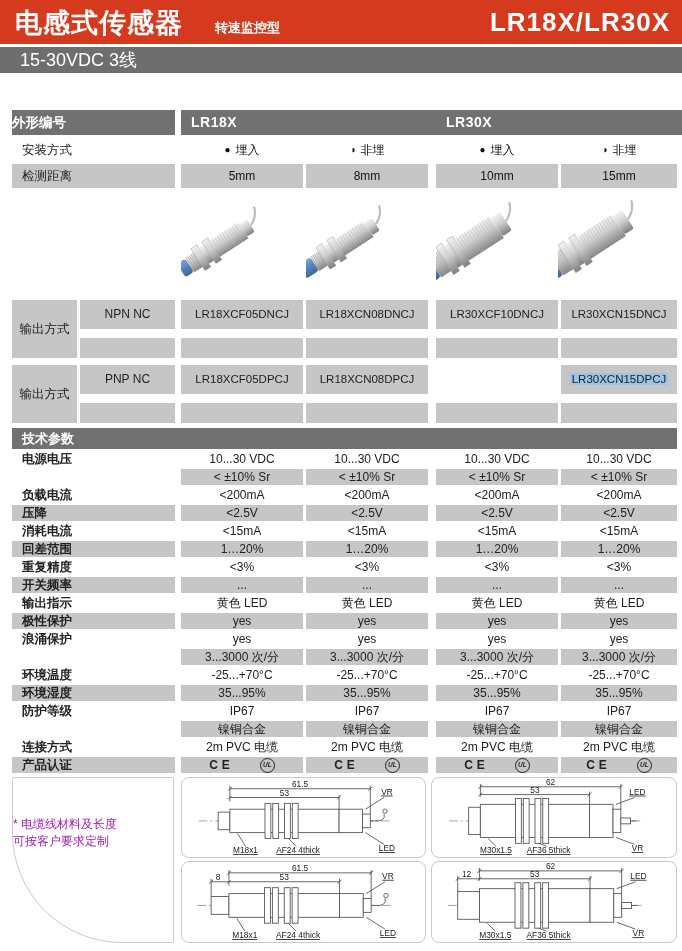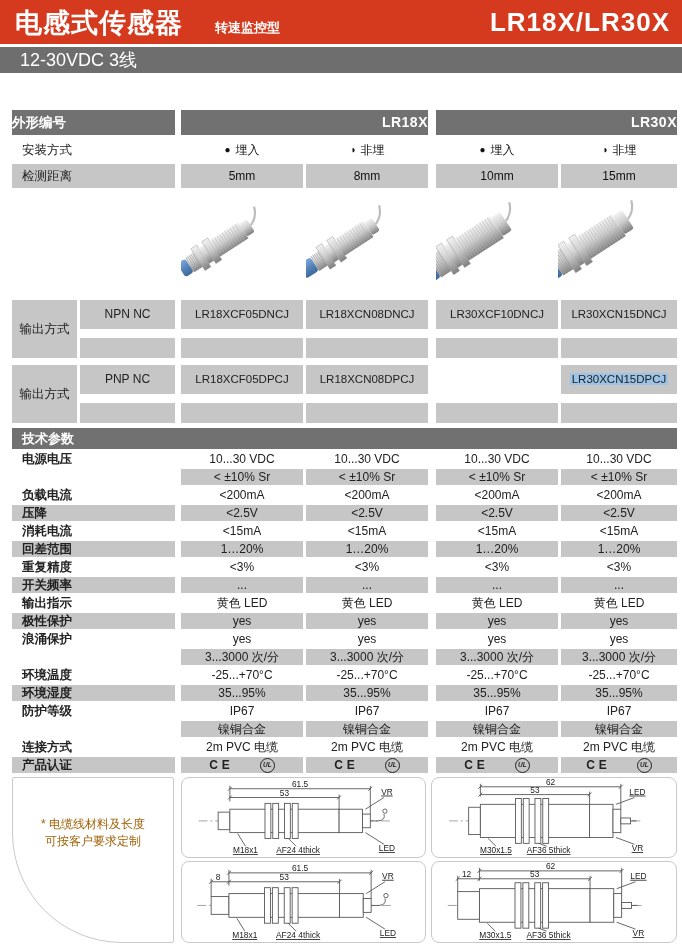--- a/index.html
+++ b/index.html
@@ -17,21 +17,21 @@
   .cL{left:12px;width:163px;}
   .c1{left:181px;width:122px;}
   .c2{left:306px;width:122px;}
   .c3{left:436px;width:122px;}
   .c4{left:561px;width:116px;}
   .gray{background:#c6c6c6;}
   .dkhead{background:#717171;color:#fff;font-weight:bold;}
   
   .throw{position:absolute;top:110px;left:0;width:682px;height:25px;}
   .throw .shape{height:25px;line-height:25px;font-size:13.5px;}
-  .grp{position:absolute;height:25px;line-height:25px;text-align:right;font-size:14px;letter-spacing:.5px;}
+  .grp{position:absolute;height:25px;line-height:25px;text-align:left;font-size:14px;letter-spacing:.5px;padding-left:10px;}
   .grpA{left:181px;width:247px;}
   .grpB{left:436px;width:241px;}
   
   .instrow{position:absolute;top:138px;left:0;width:682px;height:24px;}
   .distrow{position:absolute;top:164px;left:0;width:682px;height:24px;}
   .rlabel{height:24px;line-height:24px;font-size:12.5px;padding-left:10px;color:#222;}
   .vcell{height:24px;line-height:24px;text-align:center;font-size:12px;color:#111;}
   .inst .ic{font-size:10px;margin-right:5px;position:relative;top:-1px;}
   
   .imgrow{position:absolute;top:188px;left:0;width:682px;height:110px;}
@@ -51,21 +51,21 @@
   .specrow{position:absolute;left:0;width:682px;height:18px;}
   .spec-label{top:1px;height:16px;line-height:16px;font-size:12.5px;padding-left:10px;font-weight:bold;}
   .spec-val{top:1px;height:16px;line-height:16px;text-align:center;font-size:12px;}
   .certwrap{display:flex;align-items:center;justify-content:center;gap:26px;height:16px;}
   .ce{font-size:12px;font-weight:bold;letter-spacing:4px;color:#222;}
   .ul{width:13px;height:13px;border:1.2px solid #222;border-radius:50%;display:inline-flex;
       align-items:center;justify-content:center;font-size:6.5px;font-weight:bold;font-style:italic;color:#222;}
   
   .panel{position:absolute;top:777px;height:166px;box-sizing:border-box;}
   .notepanel{left:12px;width:162px;border:1px solid #c9c9c9;border-radius:2px 2px 2px 110px;}
-  .note{margin-top:38px;text-align:center;font-size:12px;line-height:17px;color:#a16207;}
+  .note{margin-top:38px;text-align:left;font-size:12px;line-height:17px;color:#a21caf;}
   .dwpanel{background:transparent;}
   .dwL{left:181px;width:245px;}
   .dwR{left:431px;width:246px;}
   .dbox{position:absolute;left:0;width:100%;border:1px solid #c9c9c9;border-radius:8px;background:#fff;box-sizing:border-box;}
   .dbox.t{top:0;height:81px;}
   .dbox.b{top:84px;height:82px;}
   .dbox svg{display:block;width:100%;height:100%;}
   
   .ln{stroke:#555;stroke-width:0.9;fill:none;}
   .dr{stroke:#555;stroke-width:0.9;fill:#fff;}
@@ -76,21 +76,21 @@
 <body>
 
 <div class="page">
 
   <div class="hdr">
     <span class="title">电感式传感器</span>
     <span class="subtitle">转速监控型</span>
     <span class="model">LR18X/LR30X</span>
   </div>
 
-  <div class="vbar">12-30VDC 3线</div>
+  <div class="vbar">15-30VDC 3线</div>
 
   <div class="throw">
     <div class="cell cL dkhead shape">外形编号</div>
     <div class="grp grpA dkhead">LR18X</div>
     <div class="grp grpB dkhead">LR30X</div>
   </div>
 
   <div class="instrow">
     <div class="cell cL rlabel">安装方式</div>
   <div class="cell c1 vcell inst"><span class="ic">●</span><span>埋入</span></div>

